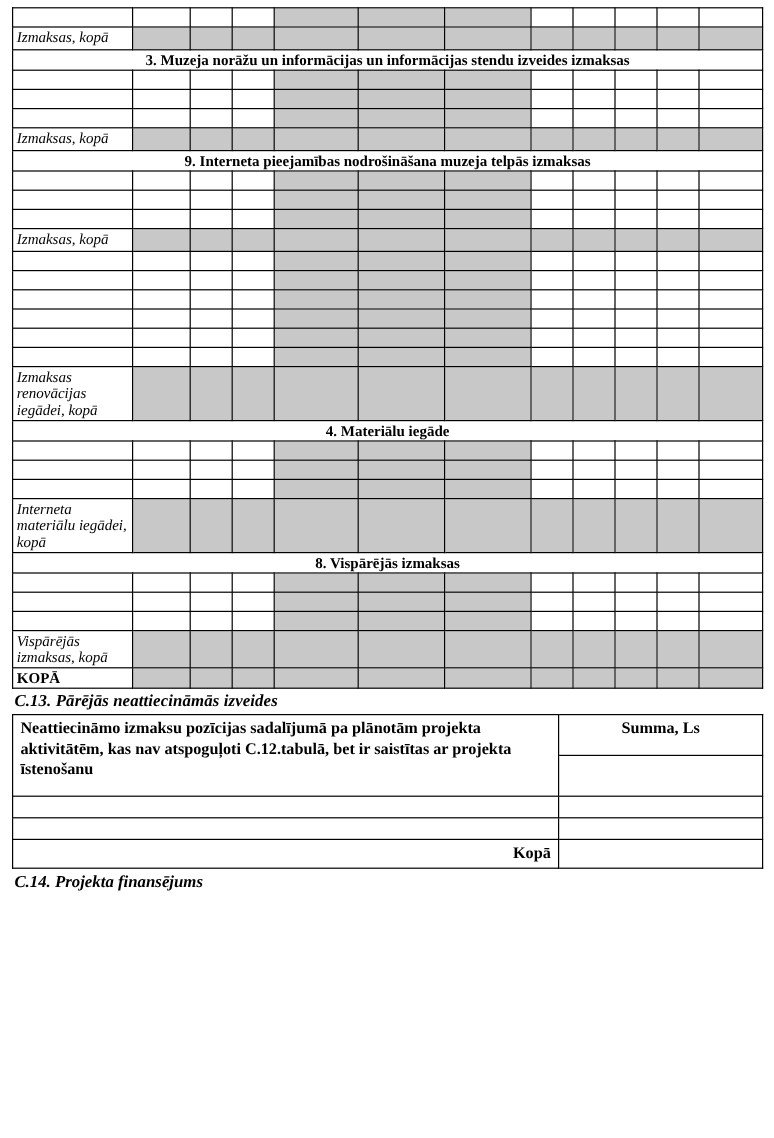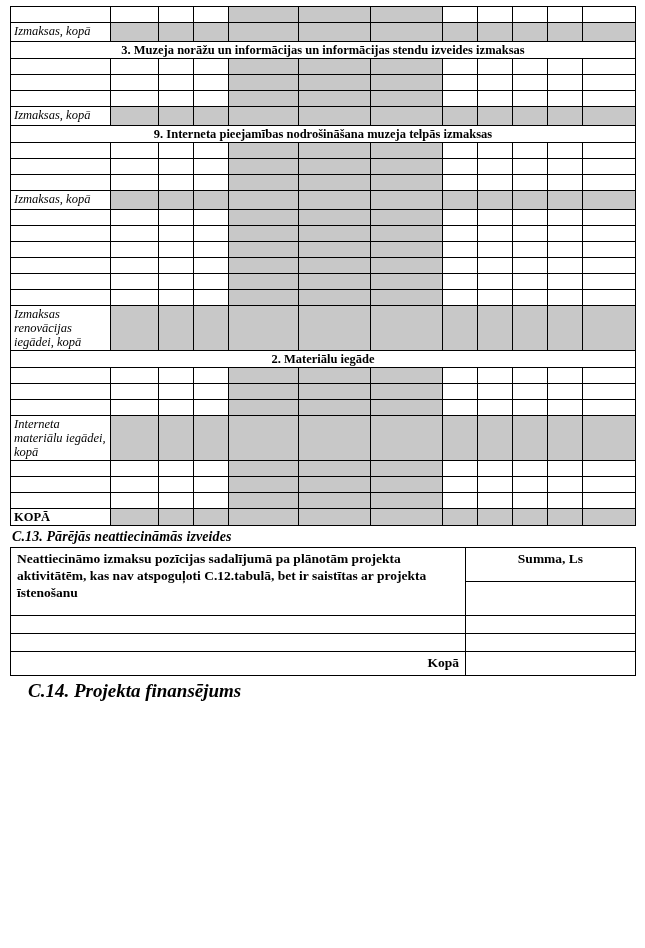--- a/index.html
+++ b/index.html
@@ -80,22 +80,22 @@
     line-height: 1.3;
   }
   td.tail-total {
     font-weight: bold;
     text-align: right;
     padding-right: 8px;
   }
   .last-caption {
     font-style: italic;
     font-weight: bold;
-    font-size: 19px;
-    margin: 4px 0 0 18px;
+    font-size: 14px;
+    margin: 4px 0 0 2px;
   }
 </style>
 </head>
 <body>
 
 <div class="page">
 
   <table class="doc">
     <colgroup id="doc-cols">
         <col style="width: 100px;">
@@ -350,21 +350,21 @@
           <td class="shade" style="height: 38px;"></td>
           <td class="shade" style="height: 38px;"></td>
           <td class="shade" style="height: 38px;"></td>
           <td class="shade" style="height: 38px;"></td>
           <td class="shade" style="height: 38px;"></td>
           <td class="shade" style="height: 38px;"></td>
           <td class="shade" style="height: 38px;"></td>
           <td class="shade" style="height: 38px;"></td>
         </tr>
         <tr>
-          <td colspan="12" class="section">2. Materiālu iegāde</td>
+          <td colspan="12" class="section">4. Materiālu iegāde</td>
         </tr>
         <tr>
           <td class="empty" style="height: 16px;"></td>
           <td class="empty" style="height: 16px;"></td>
           <td class="empty" style="height: 16px;"></td>
           <td class="empty" style="height: 16px;"></td>
           <td class="shade" style="height: 16px;"></td>
           <td class="shade" style="height: 16px;"></td>
           <td class="shade" style="height: 16px;"></td>
           <td class="empty" style="height: 16px;"></td>
@@ -409,60 +409,77 @@
           <td class="shade" style="height: 38px;"></td>
           <td class="shade" style="height: 38px;"></td>
           <td class="shade" style="height: 38px;"></td>
           <td class="shade" style="height: 38px;"></td>
           <td class="shade" style="height: 38px;"></td>
           <td class="shade" style="height: 38px;"></td>
           <td class="shade" style="height: 38px;"></td>
           <td class="shade" style="height: 38px;"></td>
         </tr>
         <tr>
-          <td class="empty" style="height: 16px;"></td>
-          <td class="empty" style="height: 16px;"></td>
-          <td class="empty" style="height: 16px;"></td>
-          <td class="empty" style="height: 16px;"></td>
-          <td class="shade" style="height: 16px;"></td>
-          <td class="shade" style="height: 16px;"></td>
-          <td class="shade" style="height: 16px;"></td>
-          <td class="empty" style="height: 16px;"></td>
-          <td class="empty" style="height: 16px;"></td>
-          <td class="empty" style="height: 16px;"></td>
-          <td class="empty" style="height: 16px;"></td>
-          <td class="empty" style="height: 16px;"></td>
-        </tr>
-        <tr>
-          <td class="empty" style="height: 16px;"></td>
-          <td class="empty" style="height: 16px;"></td>
-          <td class="empty" style="height: 16px;"></td>
-          <td class="empty" style="height: 16px;"></td>
-          <td class="shade" style="height: 16px;"></td>
-          <td class="shade" style="height: 16px;"></td>
-          <td class="shade" style="height: 16px;"></td>
-          <td class="empty" style="height: 16px;"></td>
-          <td class="empty" style="height: 16px;"></td>
-          <td class="empty" style="height: 16px;"></td>
-          <td class="empty" style="height: 16px;"></td>
-          <td class="empty" style="height: 16px;"></td>
-        </tr>
-        <tr>
-          <td class="empty" style="height: 16px;"></td>
-          <td class="empty" style="height: 16px;"></td>
-          <td class="empty" style="height: 16px;"></td>
-          <td class="empty" style="height: 16px;"></td>
-          <td class="shade" style="height: 16px;"></td>
-          <td class="shade" style="height: 16px;"></td>
-          <td class="shade" style="height: 16px;"></td>
-          <td class="empty" style="height: 16px;"></td>
-          <td class="empty" style="height: 16px;"></td>
-          <td class="empty" style="height: 16px;"></td>
-          <td class="empty" style="height: 16px;"></td>
-          <td class="empty" style="height: 16px;"></td>
+          <td colspan="12" class="section">8. Vispārējās izmaksas</td>
+        </tr>
+        <tr>
+          <td class="empty" style="height: 16px;"></td>
+          <td class="empty" style="height: 16px;"></td>
+          <td class="empty" style="height: 16px;"></td>
+          <td class="empty" style="height: 16px;"></td>
+          <td class="shade" style="height: 16px;"></td>
+          <td class="shade" style="height: 16px;"></td>
+          <td class="shade" style="height: 16px;"></td>
+          <td class="empty" style="height: 16px;"></td>
+          <td class="empty" style="height: 16px;"></td>
+          <td class="empty" style="height: 16px;"></td>
+          <td class="empty" style="height: 16px;"></td>
+          <td class="empty" style="height: 16px;"></td>
+        </tr>
+        <tr>
+          <td class="empty" style="height: 16px;"></td>
+          <td class="empty" style="height: 16px;"></td>
+          <td class="empty" style="height: 16px;"></td>
+          <td class="empty" style="height: 16px;"></td>
+          <td class="shade" style="height: 16px;"></td>
+          <td class="shade" style="height: 16px;"></td>
+          <td class="shade" style="height: 16px;"></td>
+          <td class="empty" style="height: 16px;"></td>
+          <td class="empty" style="height: 16px;"></td>
+          <td class="empty" style="height: 16px;"></td>
+          <td class="empty" style="height: 16px;"></td>
+          <td class="empty" style="height: 16px;"></td>
+        </tr>
+        <tr>
+          <td class="empty" style="height: 16px;"></td>
+          <td class="empty" style="height: 16px;"></td>
+          <td class="empty" style="height: 16px;"></td>
+          <td class="empty" style="height: 16px;"></td>
+          <td class="shade" style="height: 16px;"></td>
+          <td class="shade" style="height: 16px;"></td>
+          <td class="shade" style="height: 16px;"></td>
+          <td class="empty" style="height: 16px;"></td>
+          <td class="empty" style="height: 16px;"></td>
+          <td class="empty" style="height: 16px;"></td>
+          <td class="empty" style="height: 16px;"></td>
+          <td class="empty" style="height: 16px;"></td>
+        </tr>
+        <tr>
+          <td class="italic" style="height: 19px;">Vispārējās izmaksas, kopā</td>
+          <td class="shade" style="height: 19px;"></td>
+          <td class="shade" style="height: 19px;"></td>
+          <td class="shade" style="height: 19px;"></td>
+          <td class="shade" style="height: 19px;"></td>
+          <td class="shade" style="height: 19px;"></td>
+          <td class="shade" style="height: 19px;"></td>
+          <td class="shade" style="height: 19px;"></td>
+          <td class="shade" style="height: 19px;"></td>
+          <td class="shade" style="height: 19px;"></td>
+          <td class="shade" style="height: 19px;"></td>
+          <td class="shade" style="height: 19px;"></td>
         </tr>
         <tr>
           <td class="bold" style="height: 17px;">KOPĀ</td>
           <td class="shade" style="height: 17px;"></td>
           <td class="shade" style="height: 17px;"></td>
           <td class="shade" style="height: 17px;"></td>
           <td class="shade" style="height: 17px;"></td>
           <td class="shade" style="height: 17px;"></td>
           <td class="shade" style="height: 17px;"></td>
           <td class="shade" style="height: 17px;"></td>

